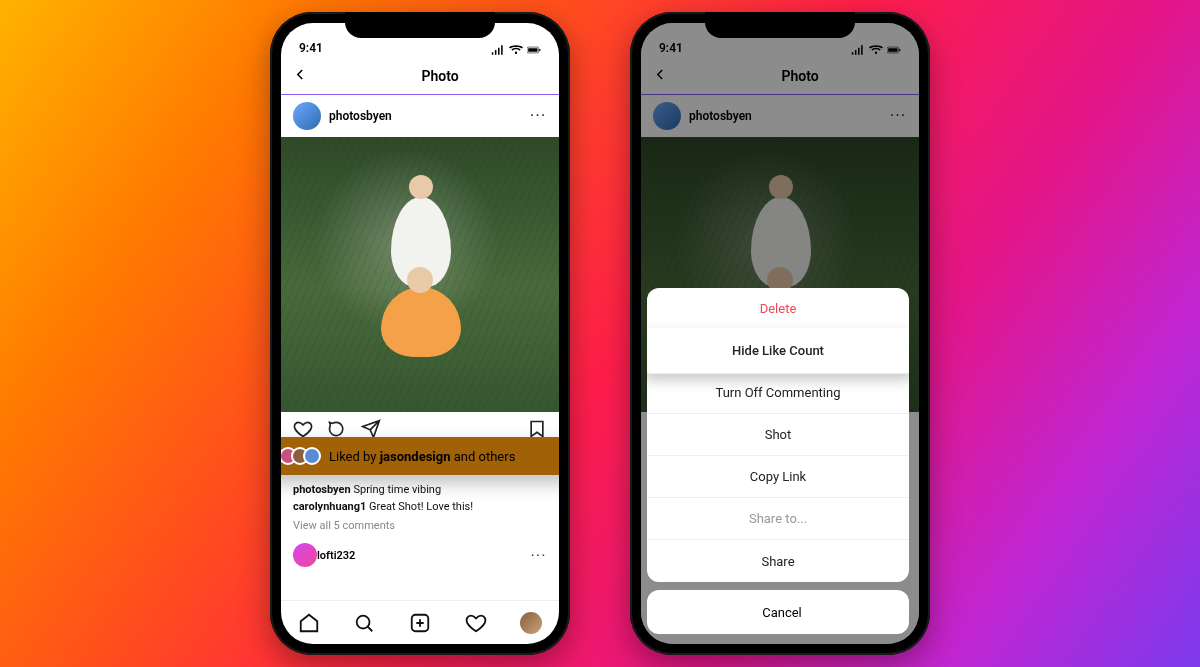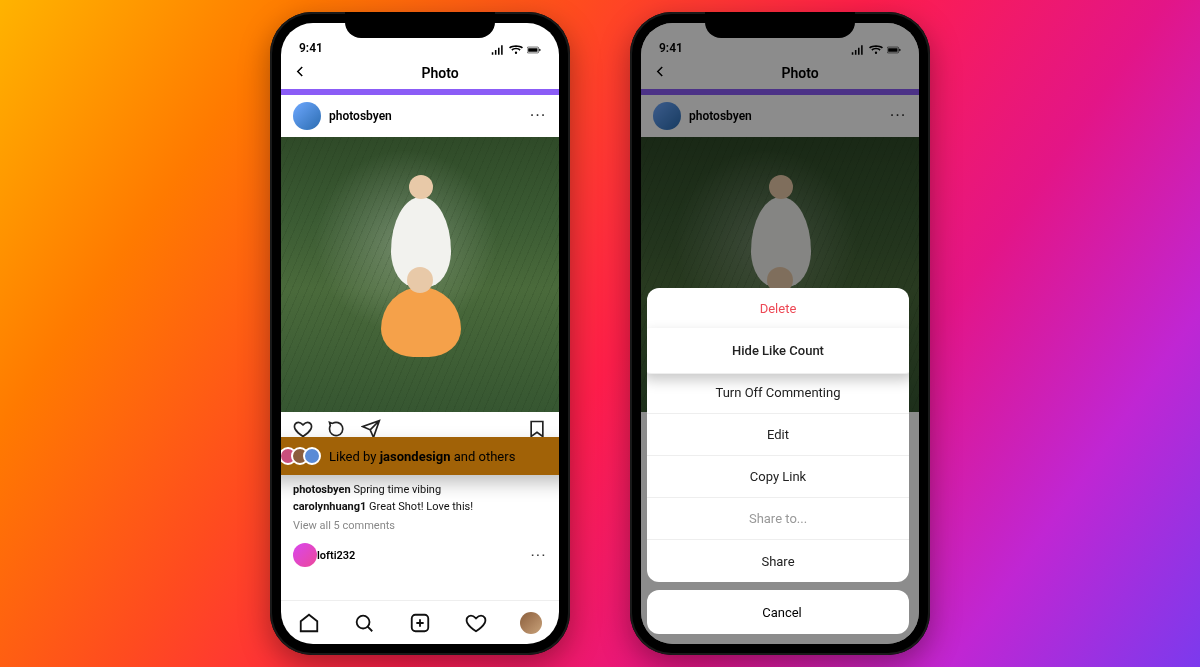--- a/index.html
+++ b/index.html
@@ -72,21 +72,21 @@
   }
   .status-right { display: flex; gap: 4px; align-items: center; }
   .status-right svg { width: 14px; height: 10px; }
 
   
   .navhdr {
     height: 38px;
     display: flex;
     align-items: center;
     justify-content: center;
-    border-bottom: 6px solid #8b5cf6;
+    border-bottom: 1px solid #8b5cf6;
     position: relative;
     font-size: 14px;
     font-weight: 600;
     padding-left: 40px;
   }
   .navhdr .back {
     position: absolute;
     left: 10px;
     top: 50%;
     transform: translateY(-50%);
@@ -387,21 +387,21 @@
         <div class="person p2"></div>
       </div>
 
       <div class="dimmer"></div>
 
       <div class="sheet">
         <div class="sheet-box">
           <div class="sheet-item destructive">Delete</div>
           <div class="sheet-item highlight">Hide Like Count</div>
           <div class="sheet-item">Turn Off Commenting</div>
-          <div class="sheet-item">Edit</div>
+          <div class="sheet-item">Shot</div>
           <div class="sheet-item">Copy Link</div>
           <div class="sheet-item muted">Share to...</div>
           <div class="sheet-item">Share</div>
         </div>
         <div class="cancel-box">
           <div class="cancel-item">Cancel</div>
         </div>
       </div>
 
     </div>

